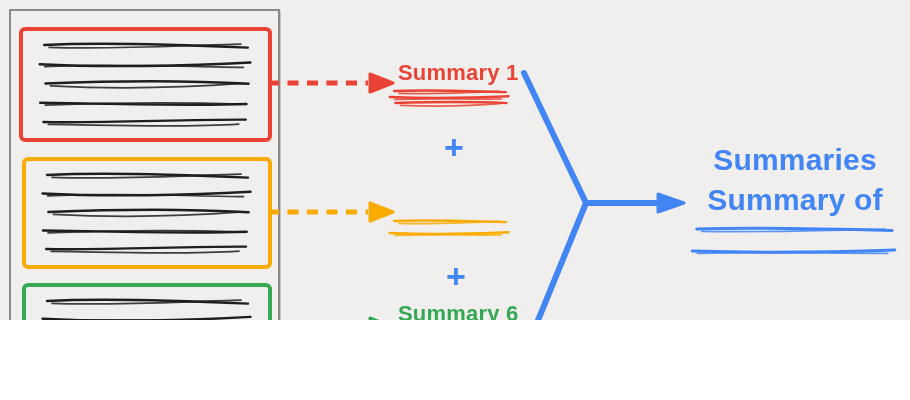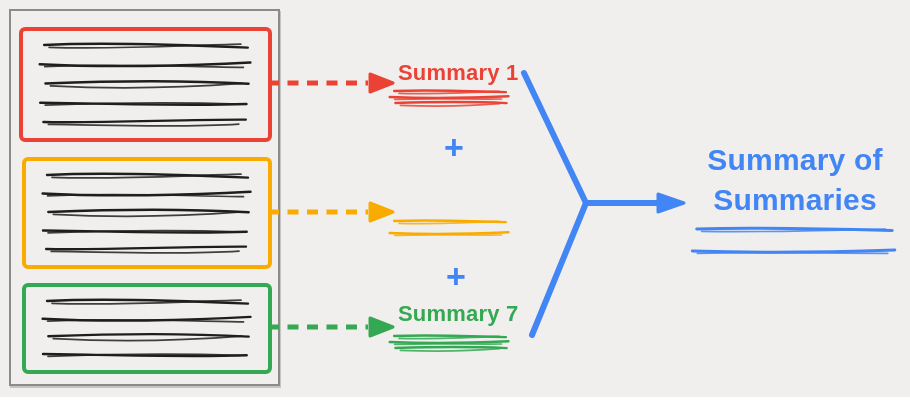--- a/index.html
+++ b/index.html
@@ -1,19 +1,19 @@
 <!DOCTYPE html>
 <html style="--bg: #F0EFED; --gray: #8B8B8B; --ink: #1E1E1E; --red: #EA4335; --orange: #F9AB00; --green: #34A853; --blue: #4285F4;"><head>
 <meta charset="utf-8">
 <style>
   html,body { margin:0; padding:0; }
   body { font-family: "Liberation Sans", sans-serif; }
   .canvas {
     position: relative;
-    width: 910px; height: 397px;
+    width: 910px; height: 320px;
     background: var(--bg, #F0EFED);
     overflow: hidden;
   }
   .outer-panel {
     position: absolute; left: 9px; top: 9px;
     width: 271px; height: 377px;
     border: 2px solid var(--gray, #8B8B8B);
     box-sizing: border-box;
     box-shadow: 1px 2px 0 rgba(0,0,0,0.18);
   }
@@ -159,42 +159,42 @@
       <svg width="128" height="26" viewBox="0 0 128 26">
         <path d="M 8.1 6.0 C 41.6 4.6, 86.3 6.0, 119.9 7.1"></path>
         <path d="M 13.1 8.4 C 47.2 9.3, 84.1 7.6, 112.9 6.4" style="stroke-width:1.7;opacity:.85"></path>
         <path d="M 3.7 18.0 C 39.3 19.4, 86.8 18.8, 122.5 17.3"></path>
         <path d="M 8.7 20.4 C 45.2 19.1, 84.4 20.4, 115.5 20.0" style="stroke-width:1.7;opacity:.85"></path>
       </svg>
     </div>
 
   <div class="plus p2">+</div>
 
-  <div class="summary-label s3">Summary 7</div>
+  <div class="summary-label s3">Summary 6</div>
   <div class="summary-underline u3" data-scribble="pipeline.summaries.2.underline_strokes">
       <svg width="128" height="26" viewBox="0 0 128 26">
         <path d="M 8.1 6.0 C 41.6 4.6, 86.3 6.0, 119.9 7.1"></path>
         <path d="M 13.1 8.4 C 47.2 9.3, 84.1 7.6, 112.9 6.4" style="stroke-width:1.7;opacity:.85"></path>
         <path d="M 3.7 12.0 C 39.3 13.4, 86.8 12.8, 122.5 11.3"></path>
         <path d="M 8.7 14.4 C 45.2 13.1, 84.4 14.4, 115.5 14.0" style="stroke-width:1.7;opacity:.85"></path>
         <path d="M 9.4 18.0 C 42.7 17.0, 87.2 16.7, 120.6 18.1"></path>
         <path d="M 14.4 20.4 C 48.3 21.8, 85.0 21.1, 113.6 18.7" style="stroke-width:1.7;opacity:.85"></path>
       </svg>
     </div>
 
   <svg class="merge-arrow" viewBox="0 0 200 290">
     <path d="M 24 15 L 86 145"></path>
     <path d="M 32 277 L 86 145"></path>
     <path d="M 86 145 L 160 145"></path>
     <polygon points="158,136 184,145 158,154"></polygon>
   </svg>
 
   <div class="final-label">
+    <div>Summaries</div>
     <div>Summary of</div>
-    <div>Summaries</div>
   </div>
   <div class="final-underline" data-scribble="pipeline.final_summary.underline_strokes">
       <svg width="220" height="36" viewBox="0 0 220 36">
         <path d="M 12.7 6.0 C 71.3 4.1, 149.6 6.0, 208.2 7.5"></path>
         <path d="M 17.7 8.4 C 81.1 9.6, 145.6 7.3, 201.2 6.0" style="stroke-width:1.7;opacity:.85"></path>
         <path d="M 8.3 28.0 C 69.0 29.9, 150.0 29.1, 210.8 27.0"></path>
         <path d="M 13.3 30.4 C 79.1 28.5, 146.0 30.4, 203.8 30.3" style="stroke-width:1.7;opacity:.85"></path>
       </svg>
     </div>
 

